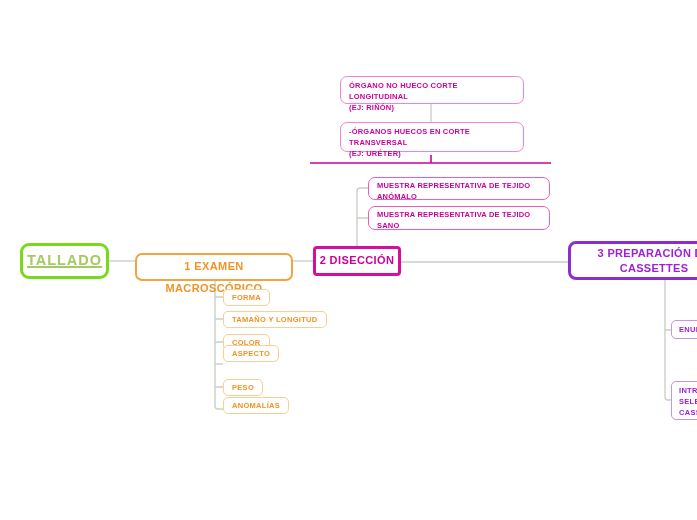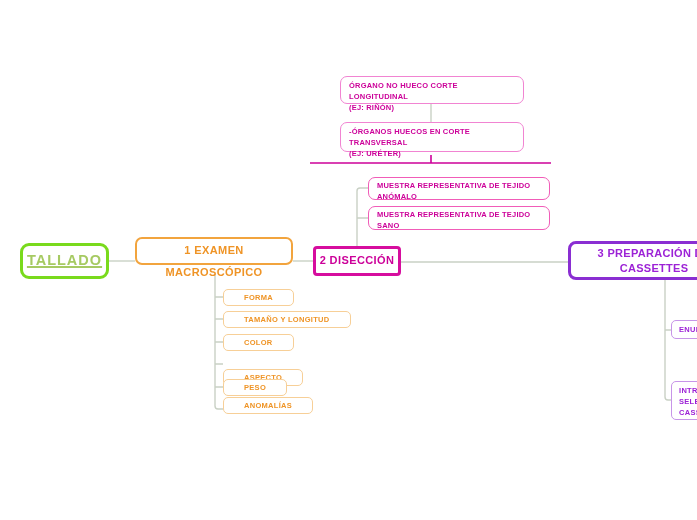--- a/index.html
+++ b/index.html
@@ -15,42 +15,42 @@
   
   .n-root{
     left:20px;top:243px;width:89px;height:36px;
     border:3px solid #79da1c;border-radius:9px;
     color:#a6ca62;font-size:14.5px;letter-spacing:1px;
     text-align:center;line-height:29px;
     text-decoration:underline;text-decoration-thickness:2px;
   }
   
   .n-examen{
-    left:135px;top:237px;width:158px;height:28px;
+    left:135px;top:253px;width:158px;height:28px;
     border:2.5px solid #f2a43e;border-radius:7px;
     color:#ef9426;font-size:11px;letter-spacing:.4px;
     text-align:center;line-height:22px;
   }
   .n-diseccion{
     left:313px;top:246px;width:88px;height:30px;
     border:3px solid #d60d9e;border-radius:4px;
     color:#cc0099;font-size:11px;letter-spacing:.4px;
     text-align:center;line-height:23px;
   }
   .n-prep{
     left:568px;top:241px;width:172px;height:39px;
     border:3px solid #8a2ed2;border-radius:8px;
     color:#9c22d6;font-size:11px;letter-spacing:.3px;
     text-align:center;line-height:15px;padding-top:2px;
   }
   
   .leaf-orange{
     border:1.5px solid #f7cf97;border-radius:5px;
     color:#ef9426;font-size:7.5px;letter-spacing:.3px;
-    padding:3px 20px;white-space:nowrap;left:223px;
+    padding:3px 8px;white-space:nowrap;left:223px;
   }
   
   .note-pink{
     left:340px;width:184px;
     border:1.5px solid #f184d2;border-radius:7px;
     color:#cc0099;font-size:7.5px;letter-spacing:.2px;
     line-height:11px;padding:3px 8px;
   }
   
   .muestra{
@@ -114,21 +114,21 @@
   <div class="node n-diseccion">2 DISECCIÓN</div>
 
   <div class="node n-prep">
     <div>3 PREPARACIÓN DE</div>
     <div>CASSETTES</div>
   </div>
 
   <div class="node leaf-orange" style="top:289px;">FORMA</div>
   <div class="node leaf-orange" style="top:311px;">TAMAÑO Y LONGITUD</div>
   <div class="node leaf-orange" style="top:334px;">COLOR</div>
-  <div class="node leaf-orange" style="top:369px;">ASPECTO</div>
+  <div class="node leaf-orange" style="top:345px;">ASPECTO</div>
   <div class="node leaf-orange" style="top:379px;">PESO</div>
   <div class="node leaf-orange" style="top:397px;text-align:center;">ANOMALÍAS</div>
 
   <div class="node leaf-purple" style="top:320px;width:120px;height:19px;">
     <div>ENUMERAR</div>
   </div>
   <div class="node leaf-purple" style="top:381px;width:130px;height:39px;">
     <div>INTRODUCIR LAS</div>
     <div>SELECCIONADAS EN</div>
     <div>CASSETTES</div>

